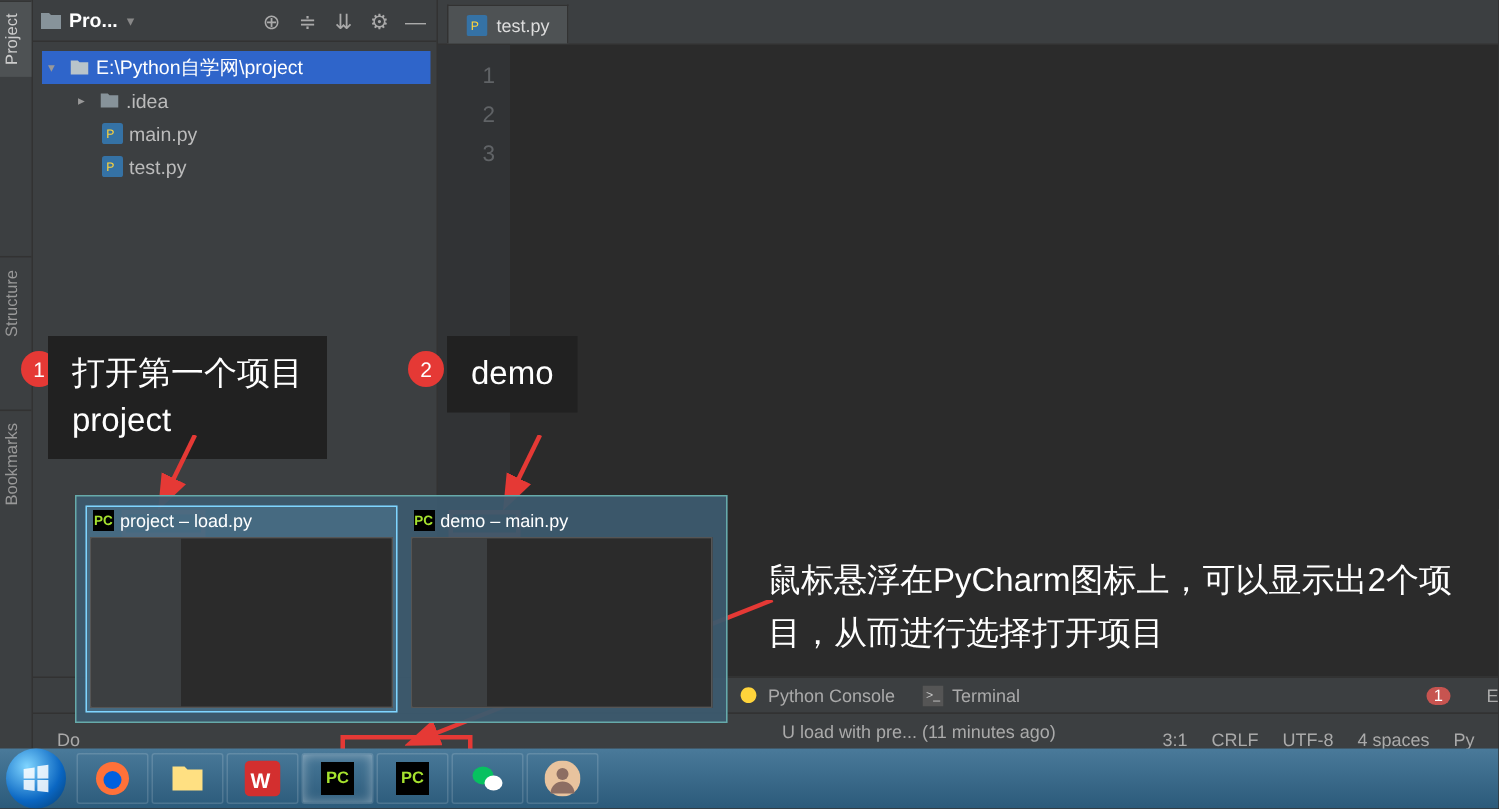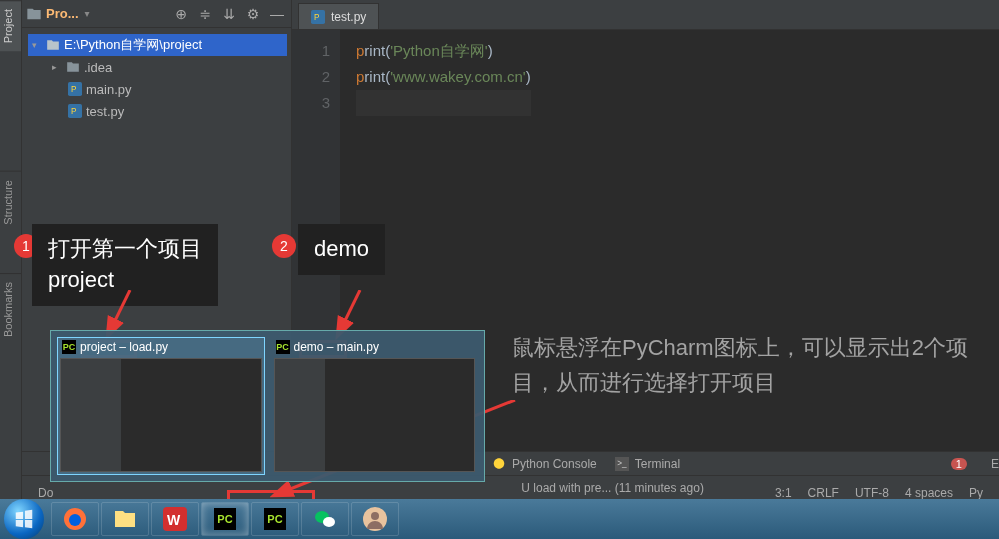--- a/index.html
+++ b/index.html
@@ -4,21 +4,21 @@
 <style>
 * { margin:0; padding:0; box-sizing:border-box; font-family:"Microsoft YaHei","Segoe UI",sans-serif; }
 body { width:999px; height:539px; background:#3c3f41; color:#bbb; overflow:hidden; position:relative; font-size:13px; }
 .ide { position:absolute; left:0; top:0; right:0; bottom:40px; display:flex; }
 .leftcol { width:22px; background:#3c3f41; border-right:1px solid #323232; display:flex; flex-direction:column; }
 .leftcol-tab { writing-mode:vertical-rl; transform:rotate(180deg); padding:8px 2px; font-size:11px; color:#999; text-align:center; cursor:pointer; border-bottom:1px solid #323232; }
 .leftcol-tab.active { background:#4e5254; color:#ccc; }
 .project-panel { width:270px; background:#3c3f41; border-right:1px solid #323232; display:flex; flex-direction:column; }
 .panel-head { height:28px; display:flex; align-items:center; padding:0 4px; gap:4px; border-bottom:1px solid #323232; }
 .folder-icon { width:16px; height:16px; }
-.panel-title { font-weight:bold; color:#fdba74; font-size:13px; }
+.panel-title { font-weight:bold; color:#ffffff; font-size:13px; }
 .chev { color:#888; font-size:10px; margin-left:2px; }
 .tbbtn { width:20px; height:20px; display:flex; align-items:center; justify-content:center; color:#aaa; cursor:pointer; font-size:14px; }
 .spacer { flex:1; }
 .tree { padding:6px 4px 4px 6px; }
 .tree-row { display:flex; align-items:center; height:22px; gap:4px; padding-left:4px; cursor:pointer; }
 .tree-row.sel { background:#2f65ca; color:#fff; }
 .tree-ind1 { padding-left:24px; }
 .tree-ind2 { padding-left:40px; }
 .tri { font-size:9px; color:#999; width:10px; display:inline-block; }
 .pyfile-icon { width:14px; height:14px; }
@@ -41,21 +41,21 @@
 .statusbar { height:24px; background:#3c3f41; border-top:1px solid #323232; display:flex; align-items:center; font-size:12px; color:#aaa; padding:0 8px; }
 .statusbar .sleft { flex:1; white-space:nowrap; overflow:hidden; }
 .statusbar .scell { padding:0 8px;margin-top:10px; }
 .badge-e { background:#c75450; color:#fff; border-radius:8px; padding:0 5px; font-size:11px; margin-right:6px; }
 .taskbar { position:absolute; left:0; right:0; bottom:0; height:40px; background:linear-gradient(#4a7a9a,#2b5a7a); display:flex; align-items:center; padding-left:4px; }
 .tbtn { width:48px; height:34px; margin:0 1px; display:flex; align-items:center; justify-content:center; border:1px solid rgba(255,255,255,0.15); border-radius:2px; cursor:pointer; }
 .tbtn.hl { box-shadow:inset 0 0 8px rgba(255,255,255,0.4); }
 .start-orb { width:40px; height:40px; border-radius:50%; background:radial-gradient(circle at 35% 30%,#7fd5ff,#0a66c2 60%,#043a6b); margin-right:6px; display:flex; align-items:center; justify-content:center; cursor:pointer; }
 .annot-box { position:absolute; background:#212121; color:#fff; padding:10px 16px; font-size:22px; line-height:1.4; }
 .annot-badge { position:absolute; width:24px; height:24px; border-radius:50%; background:#e53935; color:#fff; display:flex; align-items:center; justify-content:center; font-size:14px; }
-.redtext { position:absolute; color:#a3a3a3; font-size:22px; line-height:1.6; }
+.redtext { position:absolute; color:#ffffff; font-size:22px; line-height:1.6;margin-top:39px; }
 .redbox { position:absolute; border:3px solid #e53935; }
 .thumbs-popup { position:absolute; left:50px; top:330px; width:435px; height:152px; background:rgba(60,90,110,0.95); border:1px solid #6aa; display:flex; padding:6px; gap:6px; }
 .thumb { flex:1; display:flex; flex-direction:column; border:1px solid transparent; }
 .thumb.sel { border:1px solid #7fd5ff; background:rgba(127,213,255,0.15); }
 .thumb-title { color:#fff; font-size:12px; padding:2px 4px; display:flex; align-items:center; gap:4px; }
 .thumb-body { flex:1; background:#2b2b2b; margin:2px; border:1px solid #555; position:relative; overflow:hidden; }
 .thumb-mini { position:absolute; inset:0; }
 .pc-logo { width:22px; height:22px; background:#000; display:flex; align-items:center; justify-content:center; }
 svg.arrow { position:absolute; pointer-events:none; }
 </style>
@@ -124,25 +124,20 @@
             <text x="5" y="17" font-size="14" fill="#ffd43b">P</text>
           </svg>
         <span>test.py</span>
       </div>
     </div>
     <div class="editor-body">
       <div class="gutter">
         <div>1</div>
         <div>2</div>
         <div>3</div>
-      </div>
-      <div class="code">
-        <div class="code-line"><span class="kw">p</span><span class="fn">rint</span><span class="par">(</span><span class="str">'Python自学网'</span><span class="par">)</span></div>
-        <div class="code-line"><span class="kw">p</span><span class="fn">rint</span><span class="par">(</span><span class="str">'www.wakey.com.cn'</span><span class="par">)</span></div>
-        <div class="code-line cur-line">&nbsp;</div>
       </div>
     </div>
   </div>
 </div>
 
 <div class="bottom-bar">
   <div style="flex:1"></div>
   <div class="btabs">
     <div class="btab">
       <svg width="14" height="14" viewBox="0 0 24 24">

